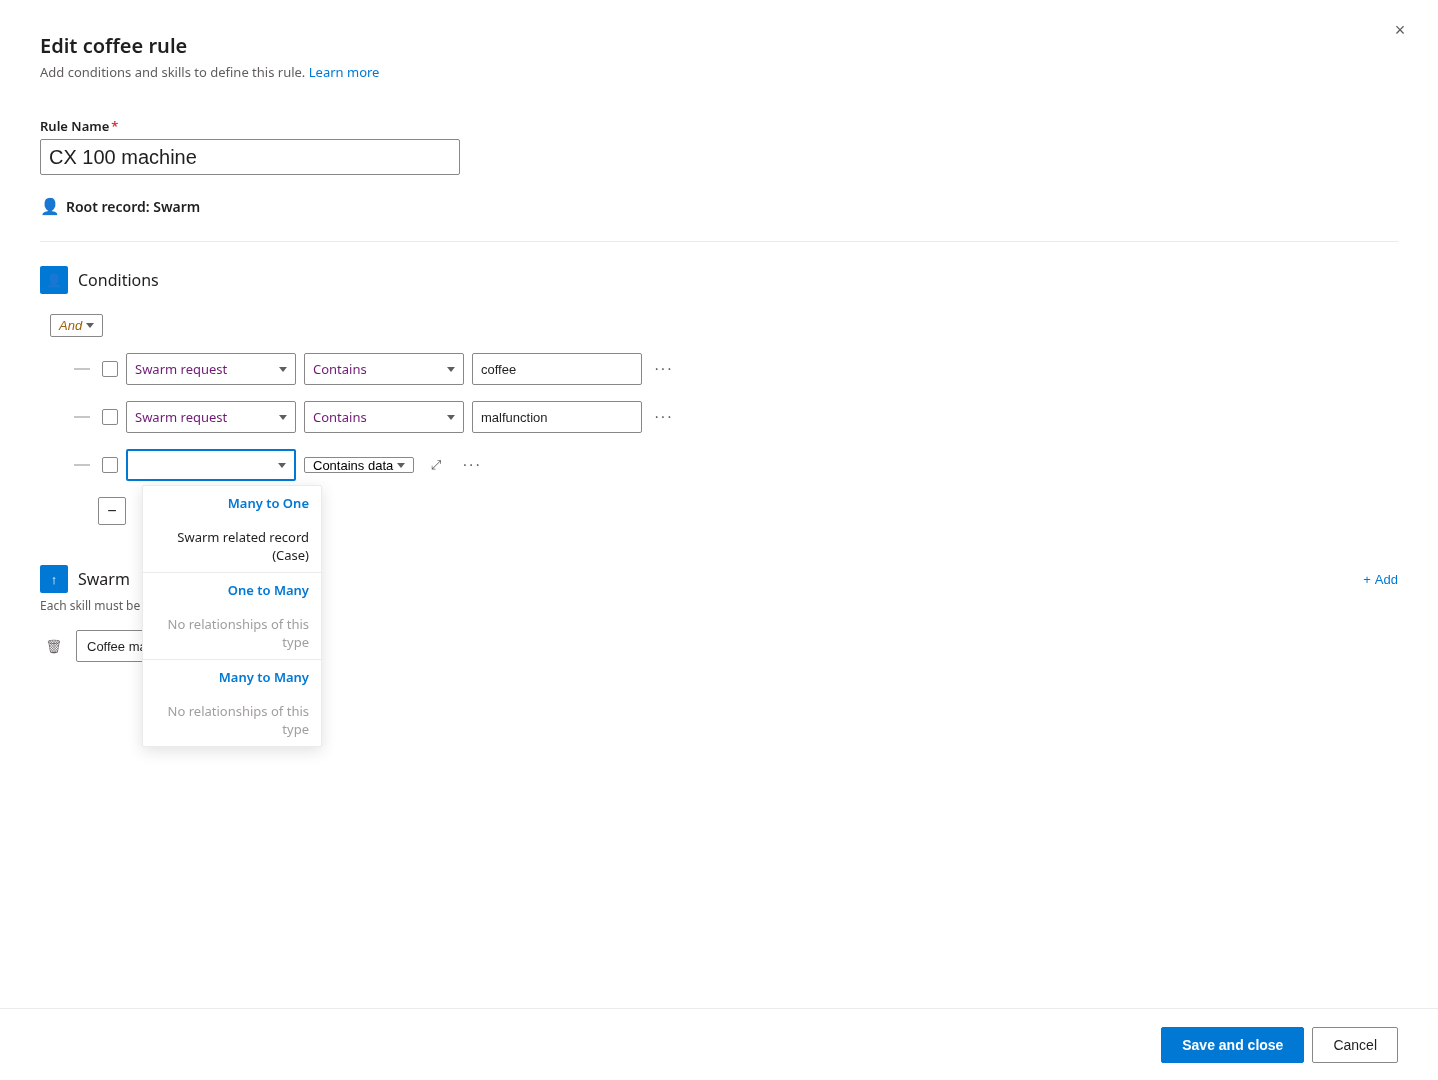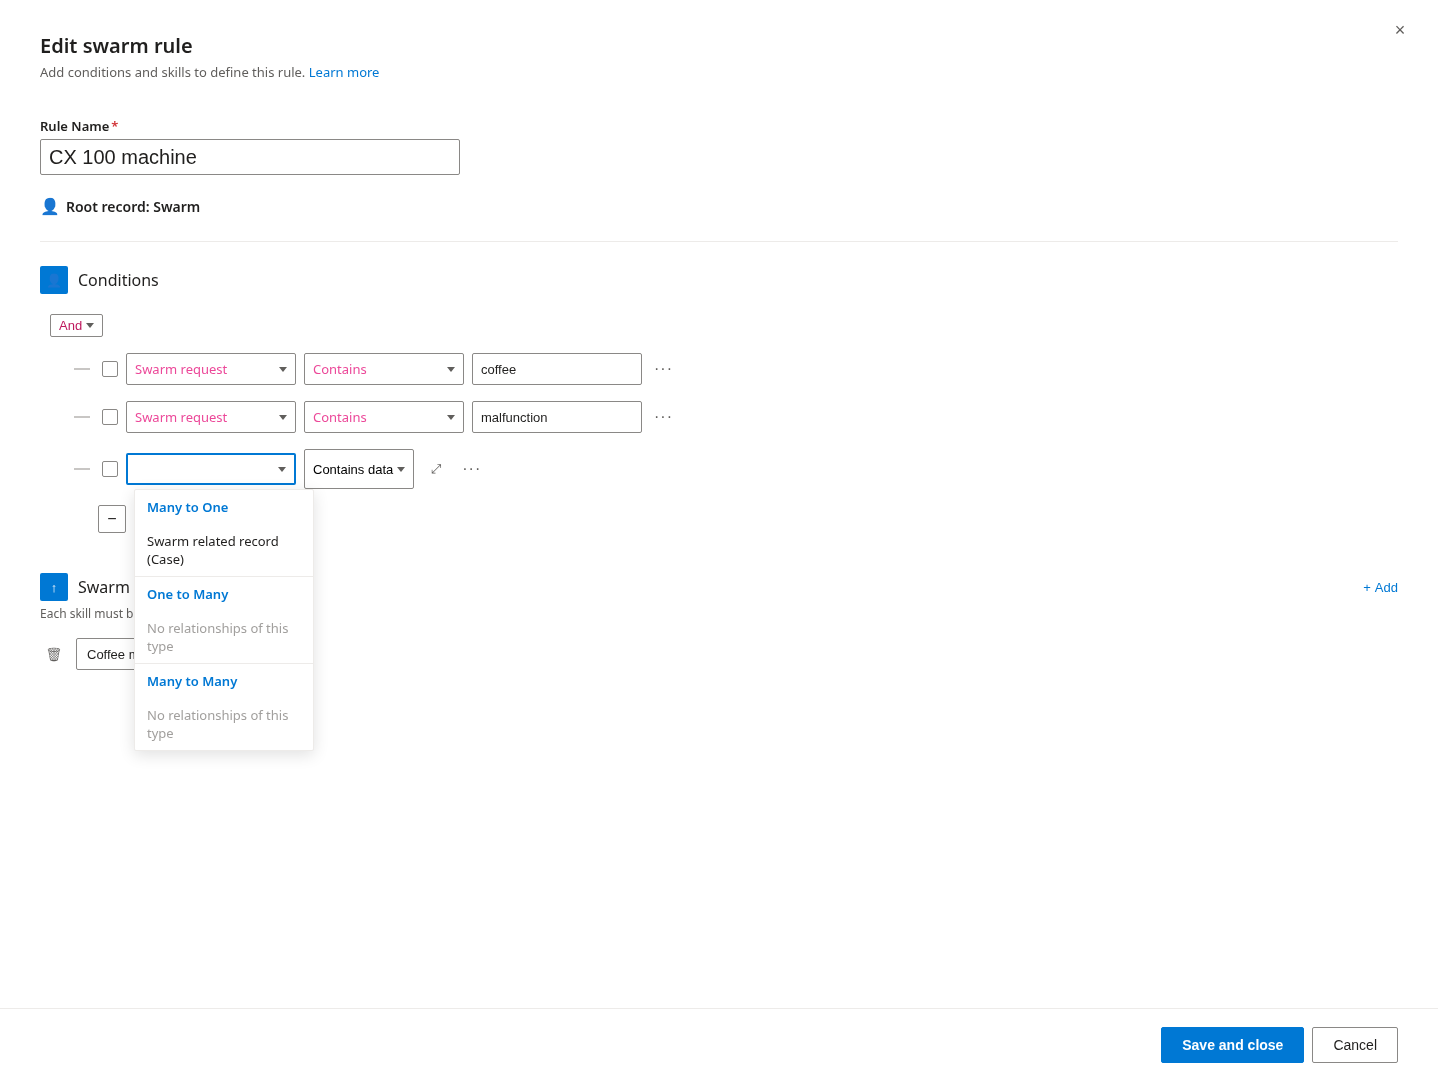--- a/index.html
+++ b/index.html
@@ -127,22 +127,23 @@
     .and-pill {
       display: inline-flex;
       align-items: center;
       gap: 4px;
       border: 1px solid #8a8886;
       border-radius: 2px;
       padding: 3px 8px;
       font-size: 13px;
       cursor: pointer;
       background: #fff;
-      color: #be185d;
+      color: #a16207;
       margin-bottom: 16px;
+      font-style: italic;
     }
 
     .condition-row {
       display: flex;
       align-items: center;
       gap: 8px;
       margin-bottom: 16px;
       margin-left: 24px;
     }
     .connector {
@@ -163,21 +164,21 @@
       cursor: pointer;
       flex-shrink: 0;
     }
     .dropdown-select {
       height: 32px;
       border: 1px solid #8a8886;
       border-radius: 2px;
       background: #fff;
       padding: 0 8px;
       font-size: 13px;
-      color: #ec4899;
+      color: #701a75;
       cursor: pointer;
       display: flex;
       align-items: center;
       justify-content: space-between;
       gap: 6px;
       user-select: none;
     }
     .dropdown-field {
       width: 170px;
     }
@@ -205,21 +206,21 @@
 
     
     .dropdown-open {
       border-color: #0078d4;
       border-width: 2px;
     }
     .contains-data-btn {
       display: flex;
       align-items: center;
       gap: 4px;
-      height: 40px;
+      height: 16px;
       border: 1px solid #8a8886;
       border-radius: 2px;
       background: #fff;
       padding: 0 8px;
       font-size: 13px;
       cursor: pointer;
     }
     .expand-icon-btn {
       width: 28px;
       height: 28px;
@@ -235,21 +236,22 @@
     
     .dropdown-popup {
       position: absolute;
       background: #fff;
       border: 1px solid #edebe9;
       box-shadow: 0 4px 16px rgba(0,0,0,0.12);
       border-radius: 2px;
       width: 180px;
       z-index: 100;
       top: 36px;
-      left: 8px;
+      left: 16px;
+      text-align: right;
     }
     .dropdown-popup-item {
       padding: 8px 12px;
       font-size: 13px;
       cursor: pointer;
     }
     .dropdown-popup-item.group-label {
       color: #0078d4;
       font-weight: 600;
       cursor: default;
@@ -394,21 +396,21 @@
   </style>
 </head>
 <body>
 
 <div class="modal-container">
 
   <button class="close-btn">
     <span>×</span>
   </button>
 
-  <div class="page-title">Edit swarm rule</div>
+  <div class="page-title">Edit coffee rule</div>
   <div class="page-subtitle">
     <span>Add conditions and skills to define this rule.</span>
     <a href="#">Learn more</a>
   </div>
 
   <div class="field-group">
     <div class="field-label">
       <span>Rule Name</span><span class="required">*</span>
     </div>
     <input type="text" class="text-input" value="CX 100 machine" style="">

